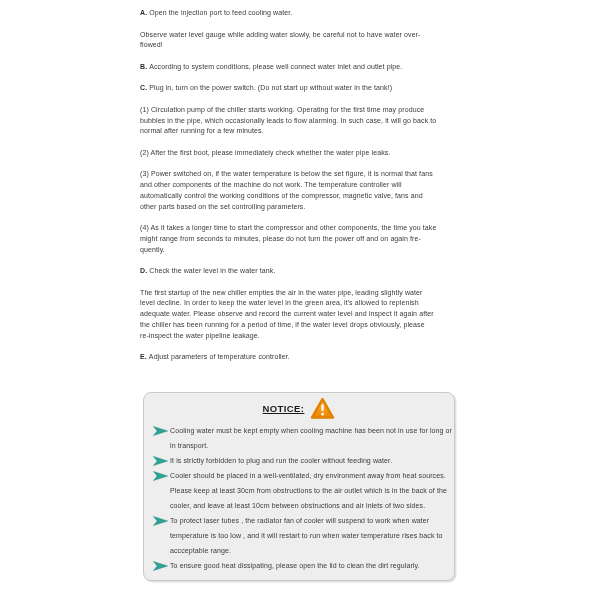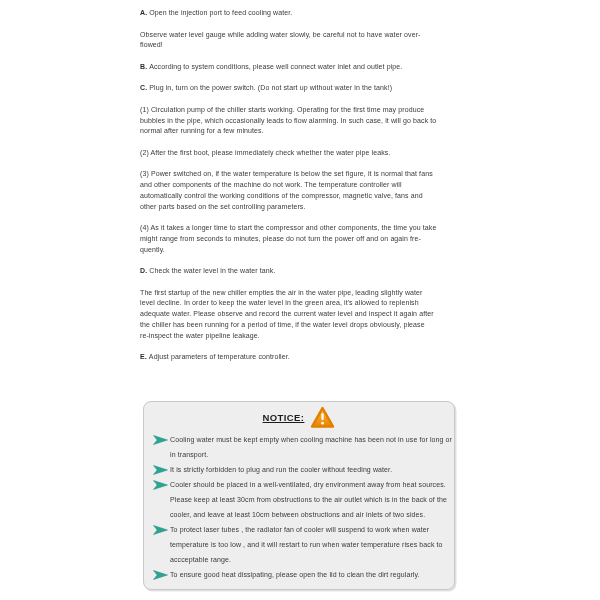--- a/index.html
+++ b/index.html
@@ -35,21 +35,21 @@
     letter-spacing: 0.1px;
   }
   .paragraph .lead {
     font-weight: bold;
     color: #2e2e2e;
   }
   
   .notice-box {
     position: absolute;
     left: 143px;
-    top: 401px;
+    top: 392px;
     width: 312px;
     height: 189px;
     background: #eeeeee;
     border: 1px solid #c9c9c9;
     border-radius: 8px;
     box-shadow: 1.5px 1.5px 0 rgba(0,0,0,0.12);
     box-sizing: border-box;
   }
   .notice-header {
     display: flex;

